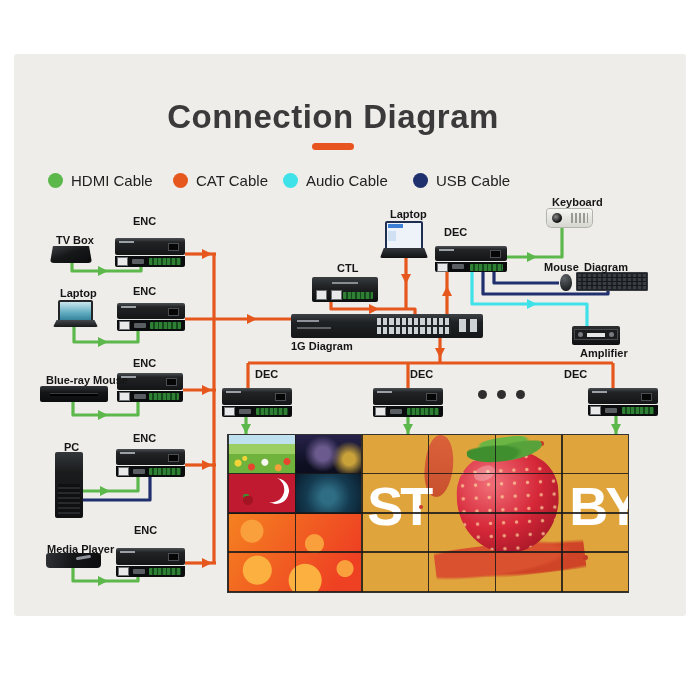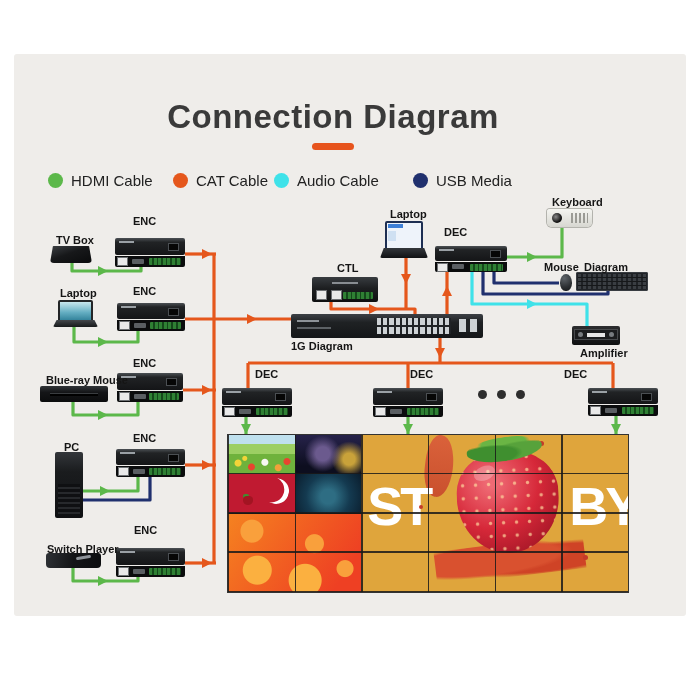--- a/index.html
+++ b/index.html
@@ -168,27 +168,27 @@
   </div>
 
   <div class="legend-item" style="left:48px">
     <span class="legend-dot" style="background: rgb(92, 184, 74);"></span>
     <span>HDMI Cable</span>
   </div>
   <div class="legend-item" style="left:173px">
     <span class="legend-dot" style="background: rgb(229, 87, 28);"></span>
     <span>CAT Cable</span>
   </div>
-  <div class="legend-item" style="left:274px">
+  <div class="legend-item" style="left:283px">
     <span class="legend-dot" style="background: rgb(63, 226, 233);"></span>
     <span>Audio Cable</span>
   </div>
   <div class="legend-item" style="left:413px">
     <span class="legend-dot" style="background: rgb(32, 48, 110);"></span>
-    <span>USB Media</span>
+    <span>USB Cable</span>
   </div>
 
   <svg class="wires" width="700" height="700">
       <polyline points="185,254 216,254" fill="none" stroke="#e5571c" stroke-width="3.2" stroke-linejoin="round" stroke-linecap="butt"></polyline>
       <polygon points="202,249 202,259 212,254" fill="#e5571c"></polygon>
       <polyline points="185,319 291,319" fill="none" stroke="#e5571c" stroke-width="3.2" stroke-linejoin="round" stroke-linecap="butt"></polyline>
       <polygon points="247,314 247,324 257,319" fill="#e5571c"></polygon>
       <polyline points="183,390 216,390" fill="none" stroke="#e5571c" stroke-width="3.2" stroke-linejoin="round" stroke-linecap="butt"></polyline>
       <polygon points="202,385 202,395 212,390" fill="#e5571c"></polygon>
       <polyline points="185,465 216,465" fill="none" stroke="#e5571c" stroke-width="3.2" stroke-linejoin="round" stroke-linecap="butt"></polyline>
@@ -316,21 +316,21 @@
     </div>
   <div id="labels">
       <div class="dev-label" style="left: 56px; top: 234px;">TV Box</div>
       <div class="dev-label" style="left: 133px; top: 215px;">ENC</div>
       <div class="dev-label" style="left: 60px; top: 287px;">Laptop</div>
       <div class="dev-label" style="left: 133px; top: 285px;">ENC</div>
       <div class="dev-label" style="left: 46px; top: 374px;">Blue-ray Mouse</div>
       <div class="dev-label" style="left: 133px; top: 357px;">ENC</div>
       <div class="dev-label" style="left: 64px; top: 441px;">PC</div>
       <div class="dev-label" style="left: 133px; top: 432px;">ENC</div>
-      <div class="dev-label" style="left: 47px; top: 543px;">Switch Player</div>
+      <div class="dev-label" style="left: 47px; top: 543px;">Media Player</div>
       <div class="dev-label" style="left: 134px; top: 524px;">ENC</div>
       <div class="dev-label" style="left: 337px; top: 262px;">CTL</div>
       <div class="dev-label" style="left: 390px; top: 208px;">Laptop</div>
       <div class="dev-label" style="left: 444px; top: 226px;">DEC</div>
       <div class="dev-label" style="left: 552px; top: 196px;">Keyboard</div>
       <div class="dev-label" style="left: 544px; top: 261px;">Mouse</div>
       <div class="dev-label" style="left: 584px; top: 261px;">Diagram</div>
       <div class="dev-label" style="left: 580px; top: 347px;">Amplifier</div>
       <div class="dev-label" style="left: 291px; top: 340px;">1G Diagram</div>
       <div class="dev-label" style="left: 255px; top: 368px;">DEC</div>

